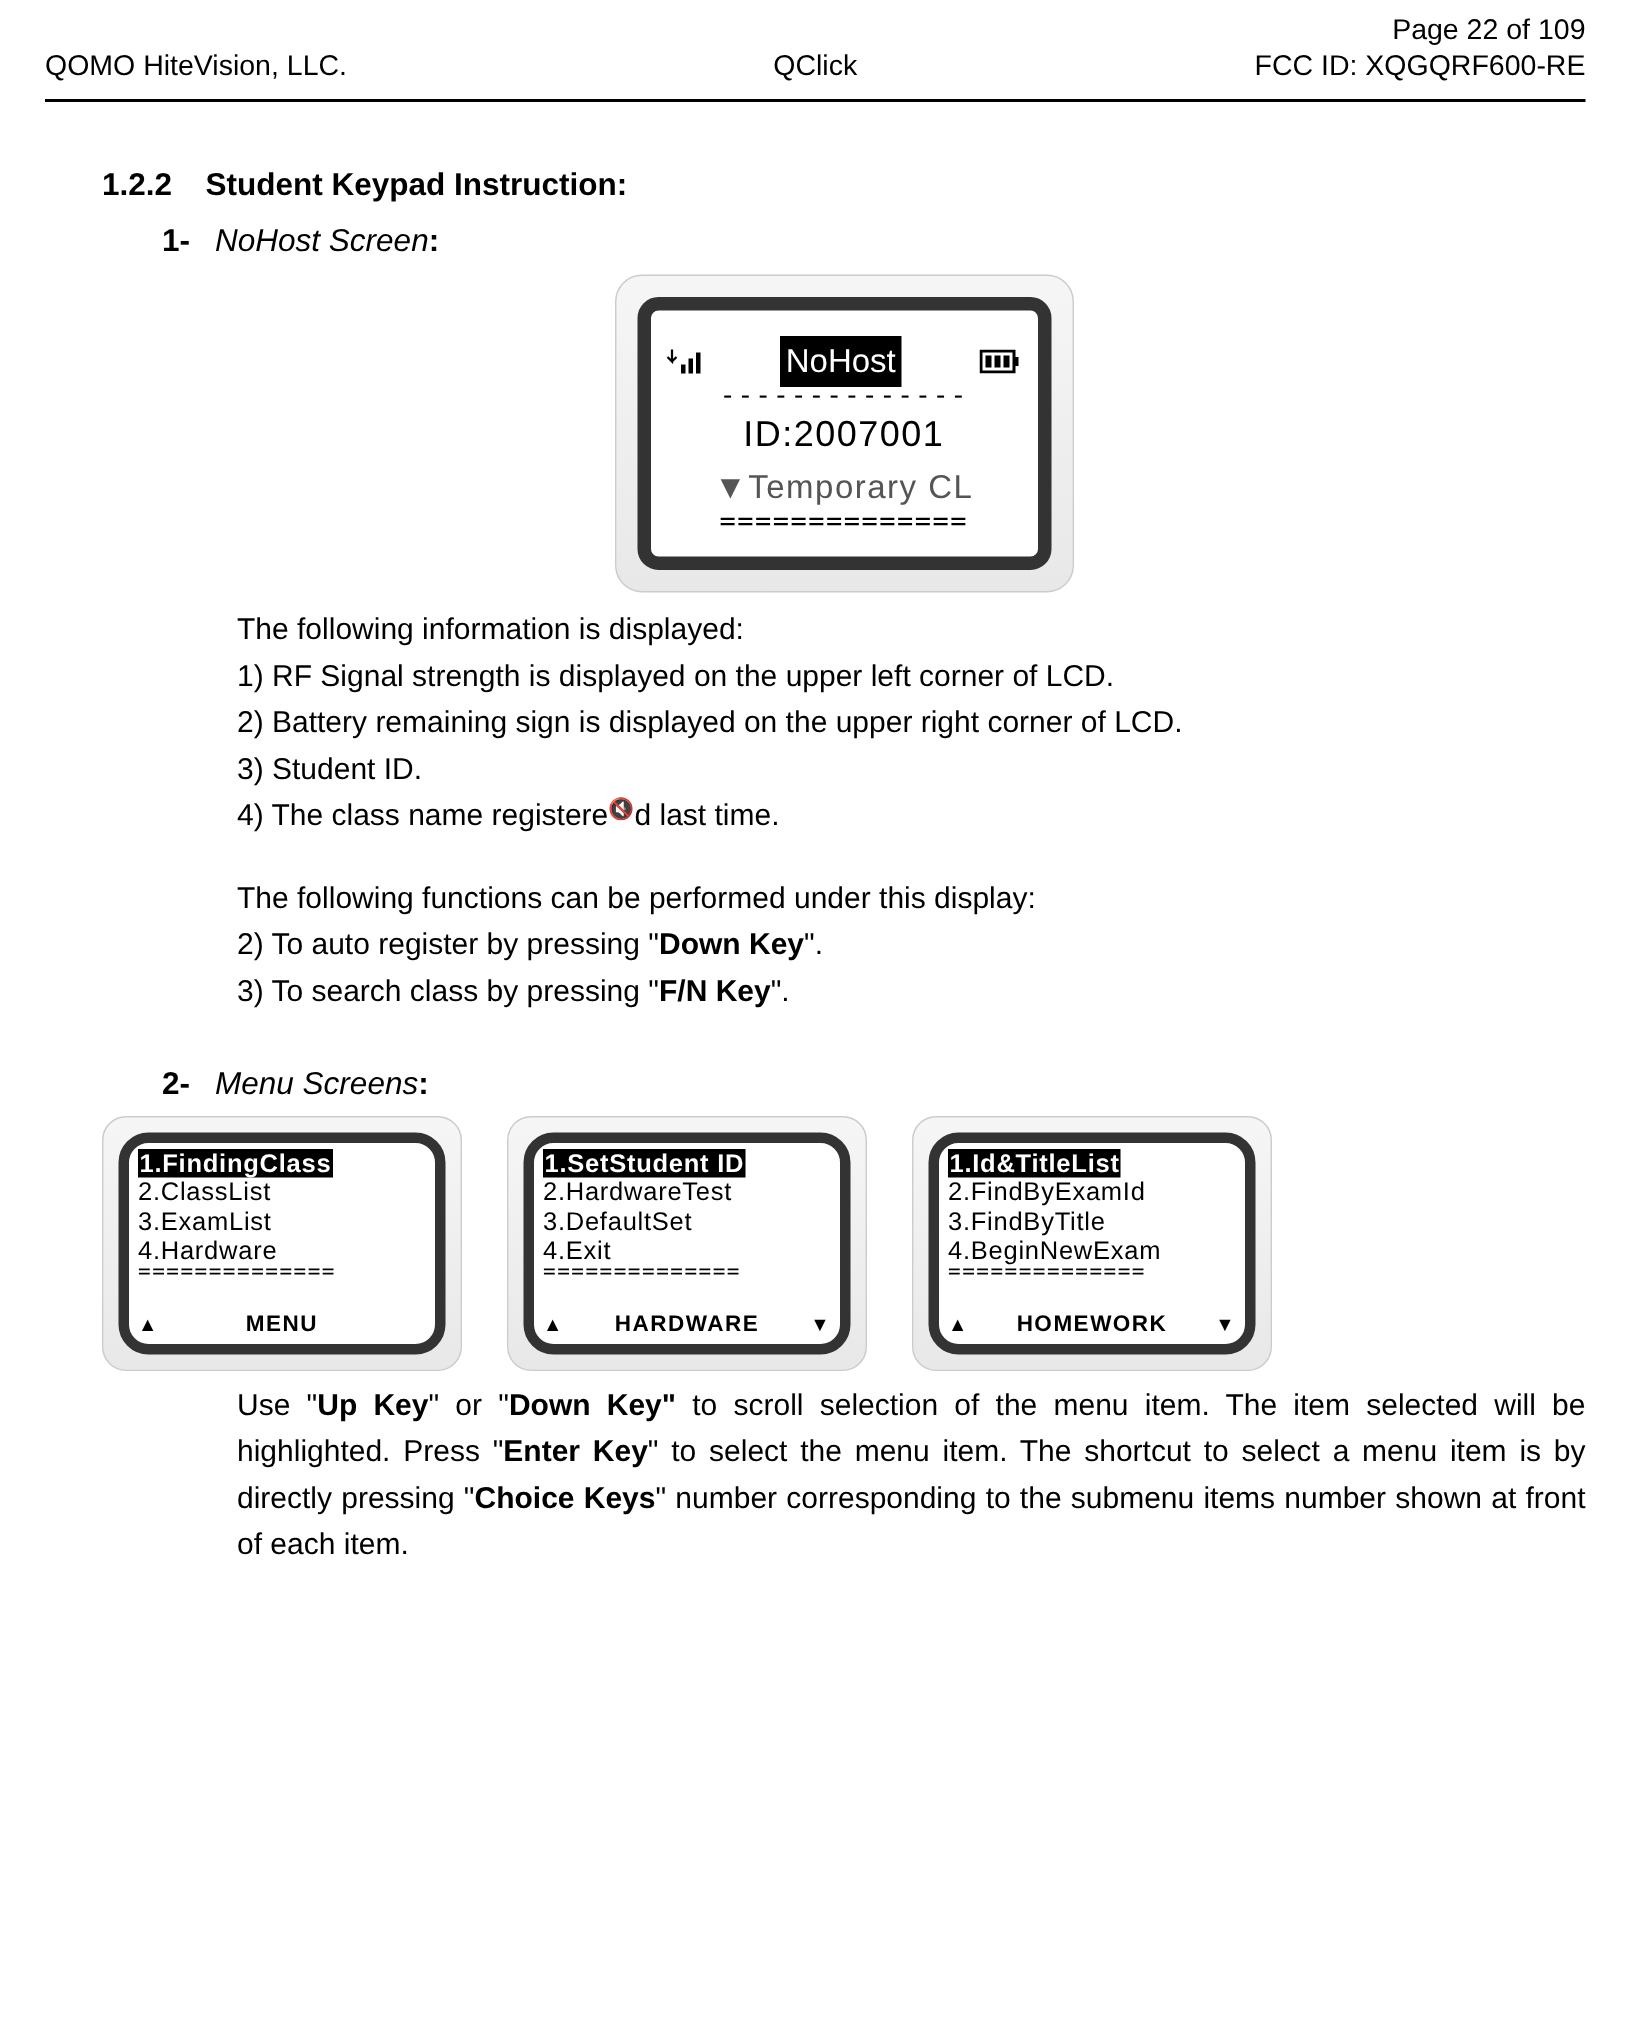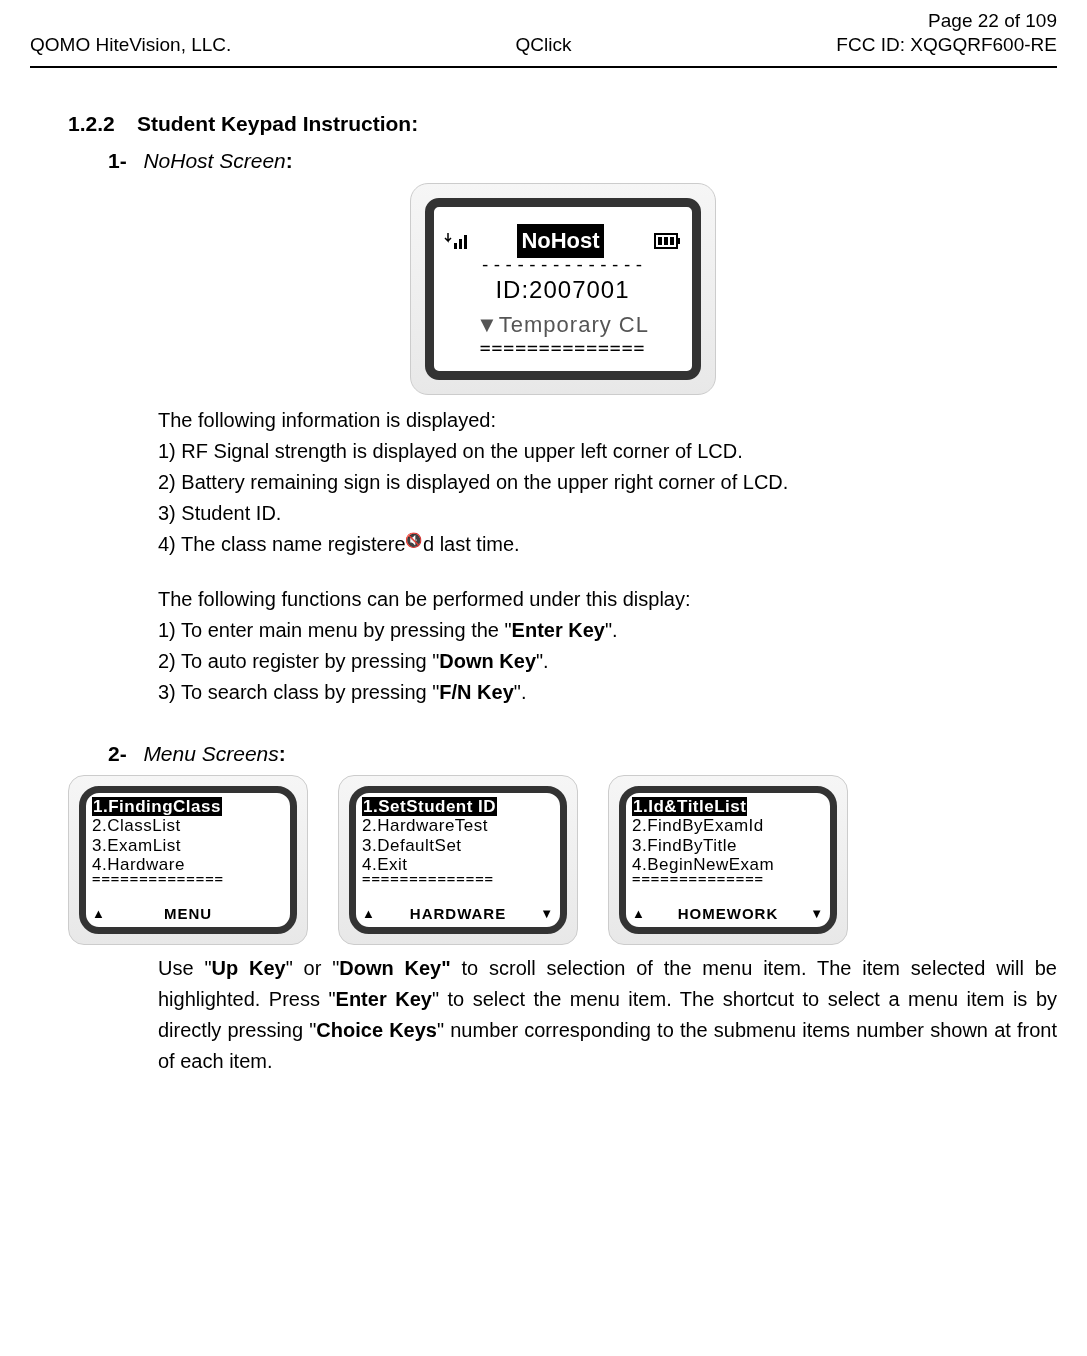--- a/index.html
+++ b/index.html
@@ -107,21 +107,21 @@
   .device-line1 {
     display: flex;
     justify-content: space-between;
     align-items: center;
     font-size: 22px;
   }
   .device-tag {
     background: #000;
     color: #fff;
     padding: 0 4px;
-    font-weight: bold;
+    font-weight: normal;
     font-size: 22px;
   }
   .device-dashes {
     font-family: monospace;
     letter-spacing: 1px;
     font-size: 18px;
     line-height: 0.7;
   }
   .device-id {
     font-size: 24px;
@@ -279,23 +279,20 @@
       <div>2) Battery remaining sign is displayed on the upper right corner of LCD.</div>
       <div>3) Student ID.</div>
       <div>
         <span>4) The class name registere</span><span class="tiny-speaker">🔇</span><span>d last time.</span>
       </div>
     </div>
 
     <div class="indent2" style="margin-top:24px;">
       <div>The following functions can be performed under this display:</div>
       <div>
-        <span>1) To enter main menu by pressing the "</span><span class="bold">Enter Key</span><span>".</span>
-      </div>
-      <div>
         <span>2) To auto register by pressing "</span><span class="bold">Down Key</span><span>".</span>
       </div>
       <div>
         <span>3) To search class by pressing "</span><span class="bold">F/N Key</span><span>".</span>
       </div>
     </div>
 
     <div class="indent1" style="margin-top:30px;">
       <span class="subhead">2-</span>
       <span>&nbsp;</span>

